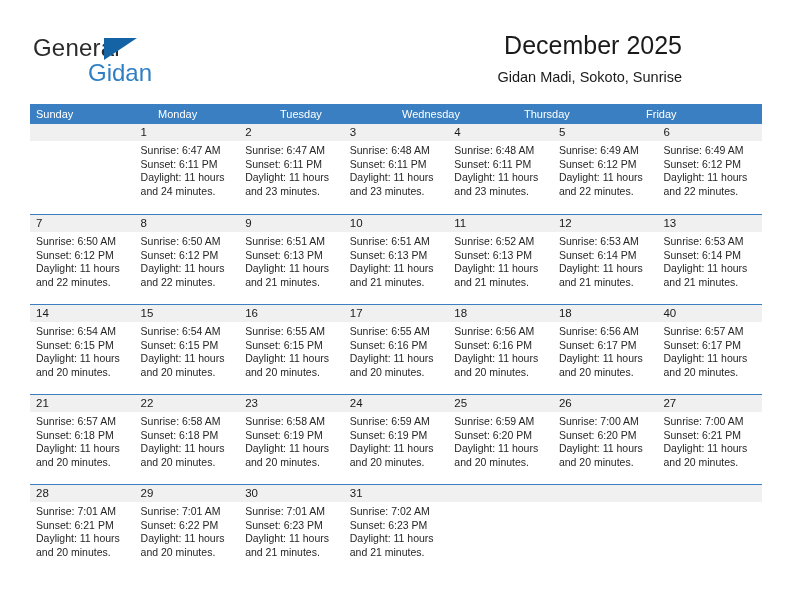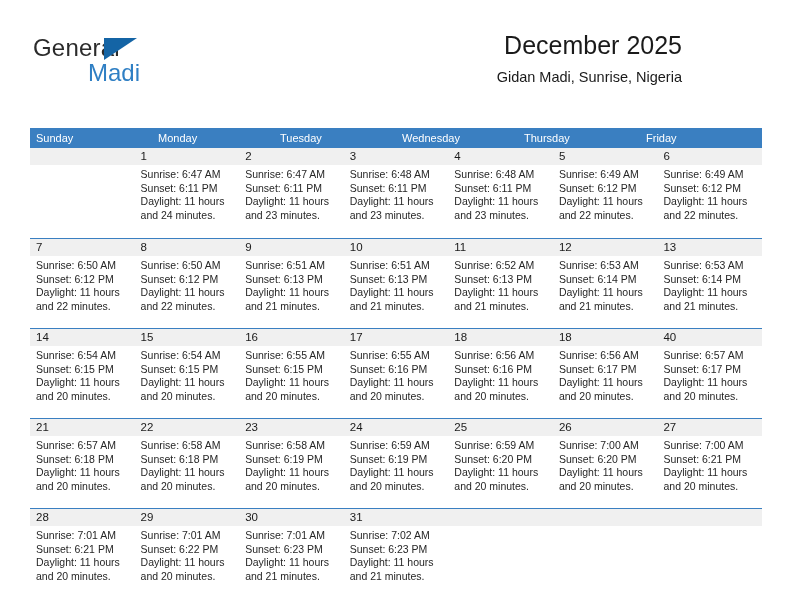--- a/index.html
+++ b/index.html
@@ -83,21 +83,20 @@
     line-height: 18px;
     white-space: nowrap;
   }
 
   
   .calendar {
     position: absolute;
     left: 30px;
     top: 104px;
     width: 732px;
-    margin-top: 24px;
   }
   .weekday-row {
     display: flex;
     width: 732px;
     height: 20px;
     background: #3a7fc1;
   }
   .weekday {
     flex: 1 1 0;
     min-width: 0;
@@ -151,26 +150,26 @@
 </head>
 <body>
 
 <div class="page">
 
   <div class="header">
 
     <div class="brand">
       <span class="brand-general">General</span>
       <span class="brand-tri"></span>
-      <span class="brand-blue">Madi</span>
+      <span class="brand-blue">Gidan</span>
     </div>
 
     <div class="title-block">
       <div class="cal-title">December 2025</div>
-      <div class="cal-subtitle">Gidan Madi, Sunrise, Nigeria</div>
+      <div class="cal-subtitle">Gidan Madi, Sokoto, Sunrise</div>
     </div>
 
   </div>
 
   <div class="calendar">
     <div class="weekday-row" id="weekday-row">
         <div class="weekday">Sunday</div>
         <div class="weekday">Monday</div>
         <div class="weekday">Tuesday</div>
         <div class="weekday">Wednesday</div>

